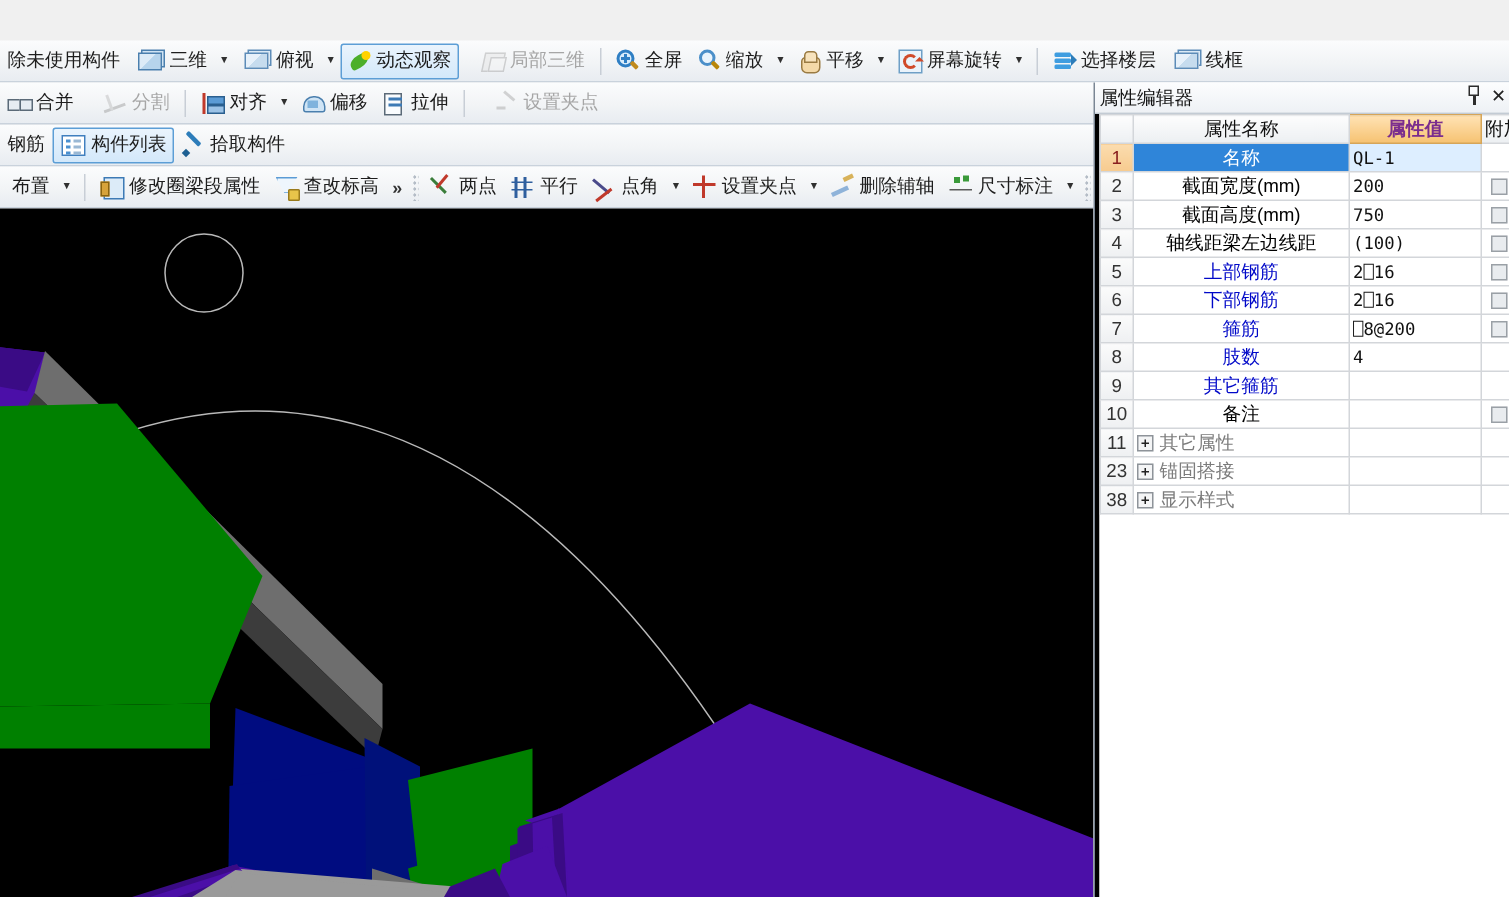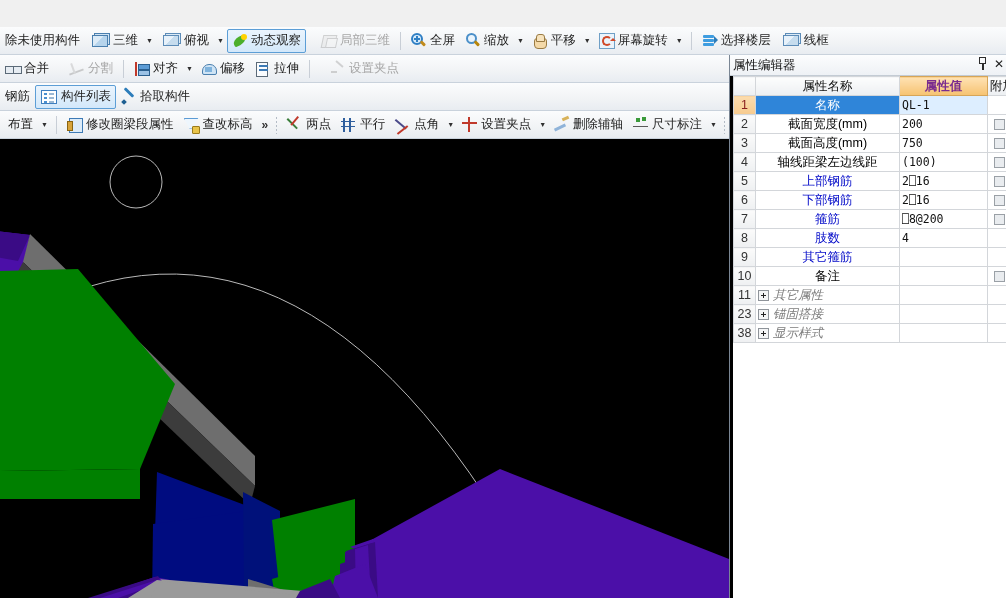--- a/index.html
+++ b/index.html
@@ -391,21 +391,21 @@
     text-align:center;color:#333;
     background:linear-gradient(to bottom,#fbfbfb,#eef0f2);
     border:1px solid #cfd2d6;
   }
   tr.sel td.idx{
     background:linear-gradient(to bottom,#fbdcae,#f7cb8f);
     color:#8a2020;
   }
   td.pname{text-align:center;color:#000000;}
   td.pname.blue{color:#0008c8;margin-top:48px;}
-  td.pname.grey{color:#7c7c7c;text-align:left;padding-left:2px;font-style:italic;}
+  td.pname.grey{color:#7c7c7c;text-align:left;padding-left:2px;}
   tr.sel td.pname{
     background:#2f85d9;color:#fff;
   }
   td.pval{
     text-align:left;color:#111;padding-left:3px;
     font-family:"DejaVu Sans Mono","Liberation Mono",monospace;font-size:11.5px;
   }
   tr.sel td.pval{background:#ddeeff;}
   td.att{text-align:center;background:#fff;}
   .cbx{

